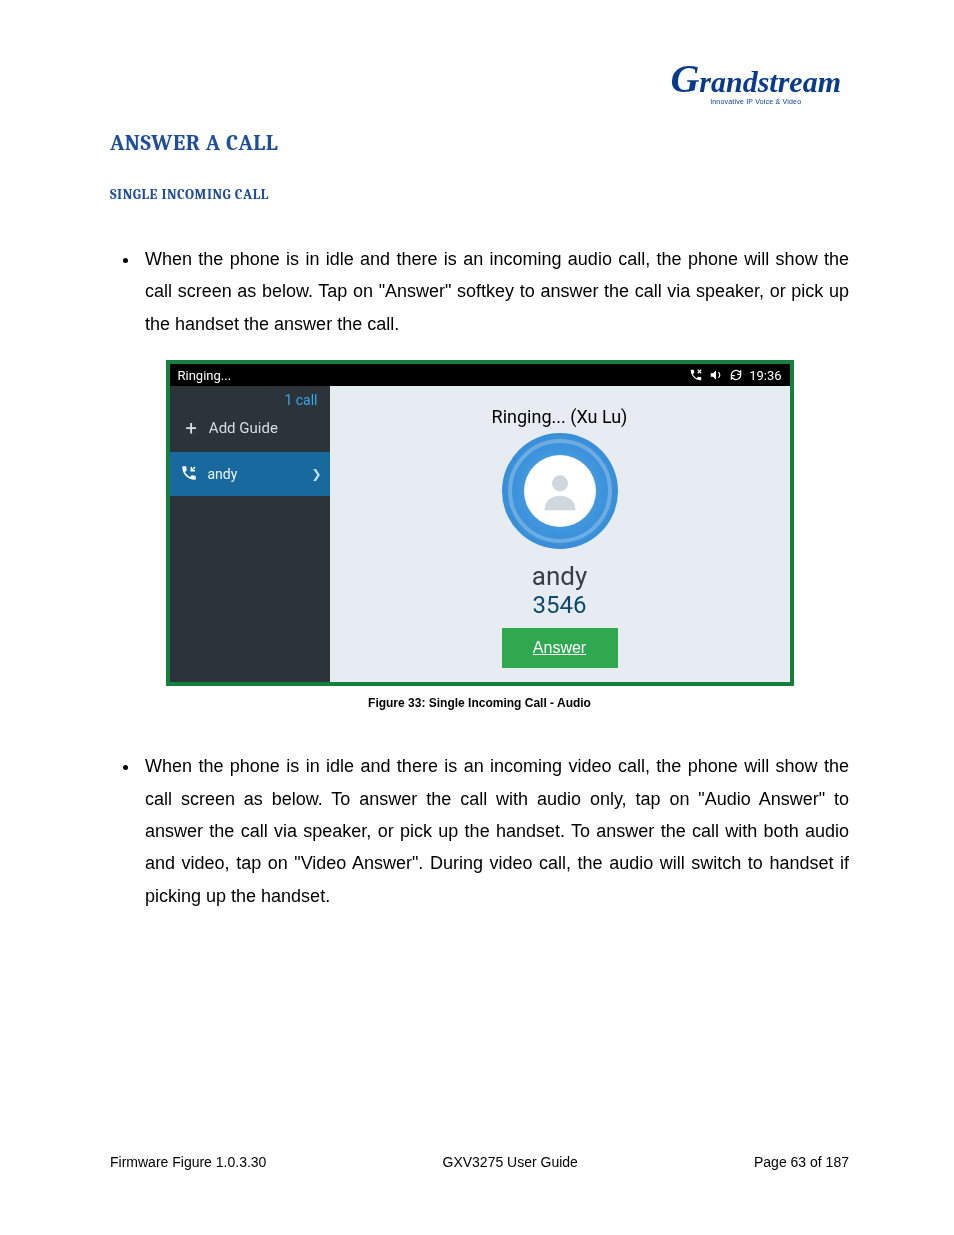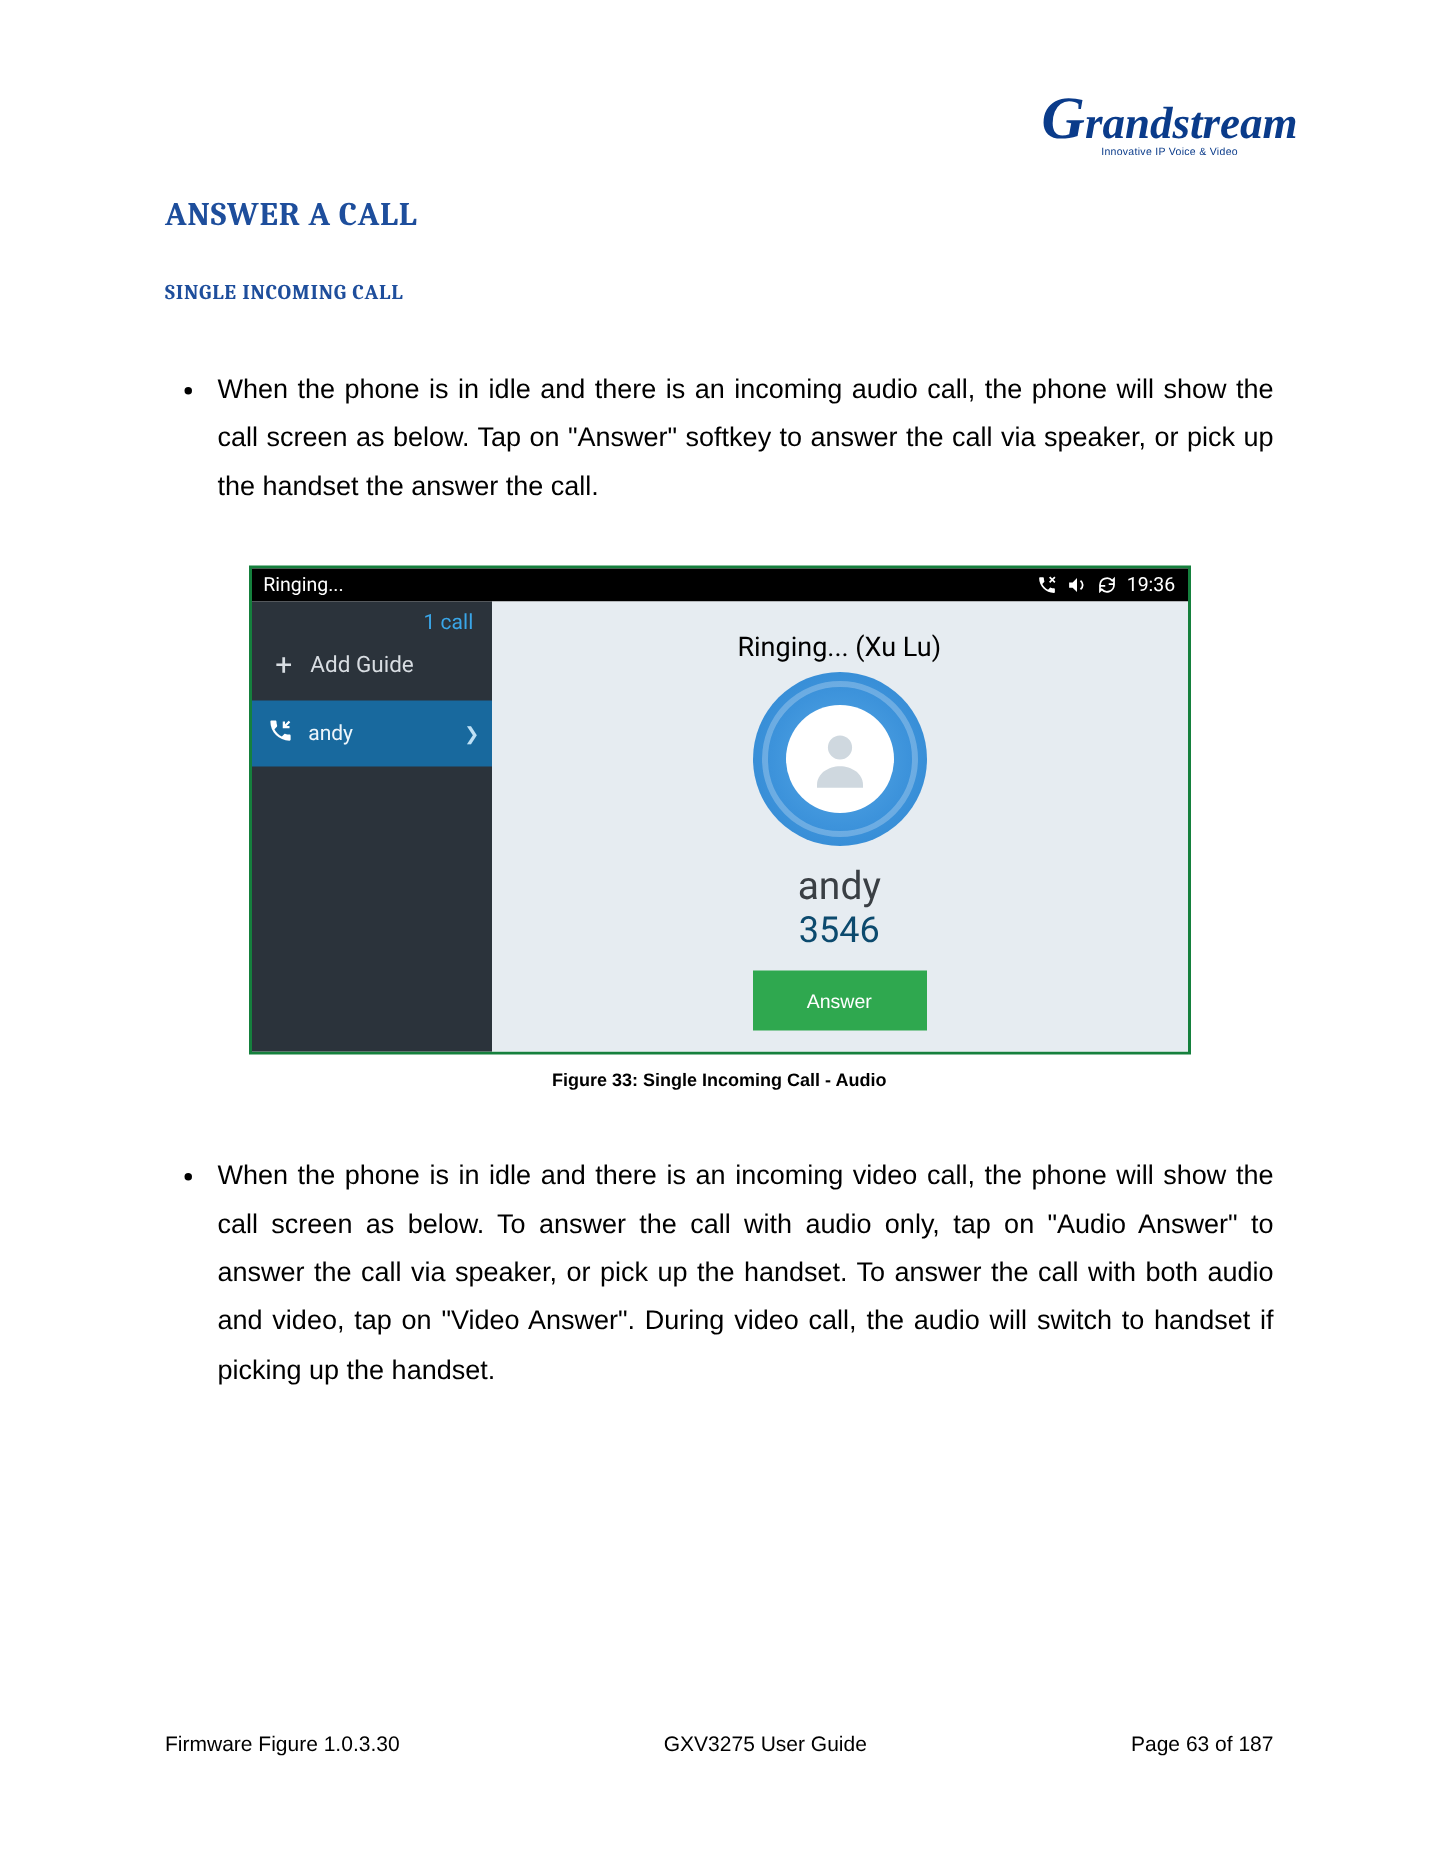--- a/index.html
+++ b/index.html
@@ -12,21 +12,21 @@
     position: relative;
     color: #000;
   }
   .page {
     padding: 60px 105px 0 110px;
     box-sizing: border-box;
   }
   .logo-wrap {
     position: absolute;
     top: 55px;
-    right: 89px;
+    right: 113px;
     text-align: center;
   }
   .logo-main {
     font-family: "Brush Script MT", cursive;
     font-size: 30px;
     font-style: italic;
     font-weight: bold;
     color: #0a3b8a;
   }
   .logo-main .g-letter {
@@ -63,22 +63,22 @@
     font-size: 18px;
     line-height: 1.8;
     text-align: justify;
     margin-bottom: 20px;
     padding-left: 5px;
   }
 
   .phone-shot {
     width: 628px;
     height: 326px;
-    margin: 37px auto 10px auto;
-    border: 2px solid #15803d;
+    margin: 20px auto 10px auto;
+    border: 4px solid #15803d;
     box-sizing: border-box;
     display: flex;
     flex-direction: column;
     font-family: "Segoe UI", Roboto, Arial, sans-serif;
   }
   .status-bar {
     height: 22px;
     background: #000;
     color: #fff;
     display: flex;
@@ -198,22 +198,23 @@
     left: 0; right: 0;
     display: flex;
     justify-content: center;
     gap: 90px;
   }
   .btn-row button {
     width: 116px;
     height: 40px;
     border: none;
     color: #fff;
-    font-size: 13px;
+    font-size: 16px;
     cursor: pointer;
+    text-decoration: underline;
   }
   .btn-answer { background: #2fa84f; }
   .btn-reject { background: #c94b47; }
 
   .figure-caption {
     text-align: center;
     font-size: 12px;
     font-weight: bold;
     margin: 10px 0 40px 0;
   }

